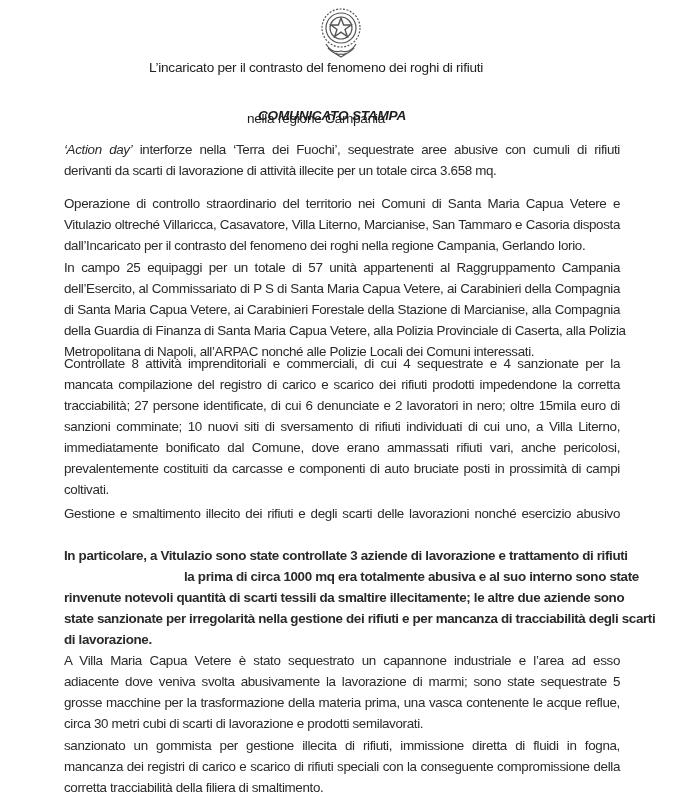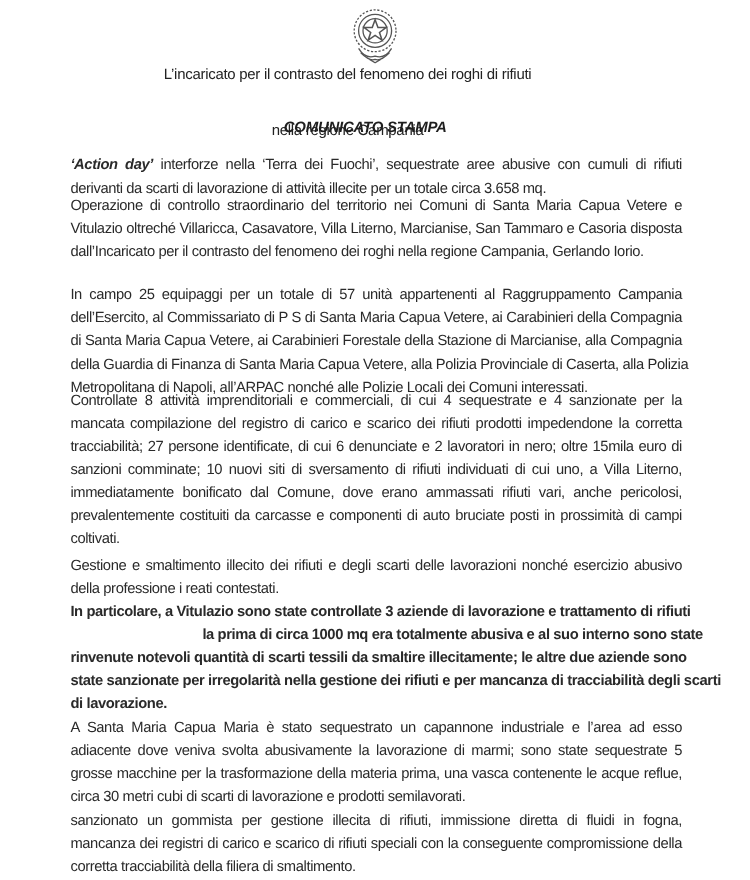--- a/index.html
+++ b/index.html
@@ -22,21 +22,21 @@
     font-size: 13.6px; font-weight: bold; font-style: italic; letter-spacing: -0.2px; color: #1e1e1e;
   }
   .para {
     position: absolute; left: 64px; width: 556px;
     font-size: 13.4px; line-height: 21px; letter-spacing: -0.35px;
     text-align: justify; text-align-last: left; color: #2a2a2a;
   }
   .para .line { display: block; white-space: nowrap; text-align: justify; text-align-last: justify; }
   .para .line.last { text-align-last: left; }
   .para .line.indent { padding-left: 120px; }
-  em { font-style: italic; font-weight: bold; }
+  em { font-style: italic; }
 </style>
 </head>
 <body>
 
 <svg class="emblem" viewBox="0 0 46 54">
   <g fill="none" stroke="#555" stroke-width="1.2">
     <circle cx="23" cy="24" r="19" stroke-dasharray="2 1.5"></circle>
     <circle cx="23" cy="24" r="15"></circle>
     <circle cx="23" cy="24" r="11"></circle>
     <polygon points="23,14 25.6,21 33,21 27,25.5 29.3,32.5 23,28.2 16.7,32.5 19,25.5 13,21 20.4,21" stroke-width="1.4"></polygon>
@@ -48,21 +48,21 @@
 
 <div class="header-line h1">L’incaricato per il contrasto del fenomeno dei roghi di rifiuti</div>
 <div class="header-line h2">nella regione Campania</div>
 <div class="title">COMUNICATO STAMPA</div>
 
 <div id="paras">
     <div class="para" style="top: 139px;">
       <span class="line"><em>‘Action day’</em><span> interforze nella ‘Terra dei Fuochi’, sequestrate aree abusive con cumuli di rifiuti</span></span>
       <span class="line last">derivanti da scarti di lavorazione di attività illecite per un totale circa 3.658 mq.</span>
     </div>
-    <div class="para" style="top: 176px;">
+    <div class="para" style="top: 193px;">
       <span class="line">Operazione di controllo straordinario del territorio nei Comuni di Santa Maria Capua Vetere e</span>
       <span class="line">Vitulazio oltreché Villaricca, Casavatore, Villa Literno, Marcianise, San Tammaro e  Casoria disposta</span>
       <span class="line last">dall’Incaricato per il contrasto del fenomeno dei roghi nella regione Campania, Gerlando Iorio.</span>
     </div>
     <div class="para" style="top: 257px;">
       <span class="line">In campo 25 equipaggi per un totale di  57 unità appartenenti al Raggruppamento Campania</span>
       <span class="line">dell’Esercito, al Commissariato di P S  di Santa Maria Capua Vetere, ai Carabinieri della Compagnia</span>
       <span class="line">di Santa Maria Capua Vetere, ai Carabinieri Forestale della Stazione di Marcianise, alla Compagnia</span>
       <span class="line">della Guardia di Finanza di Santa Maria Capua Vetere, alla Polizia Provinciale di Caserta, alla Polizia</span>
       <span class="line last">Metropolitana di Napoli, all’ARPAC nonché alle Polizie Locali dei Comuni interessati.</span>
@@ -71,31 +71,30 @@
       <span class="line">Controllate 8 attività imprenditoriali e commerciali, di cui 4 sequestrate e 4 sanzionate per la</span>
       <span class="line">mancata compilazione del registro di carico e scarico dei rifiuti prodotti impedendone la corretta</span>
       <span class="line">tracciabilità; 27 persone identificate, di cui 6 denunciate e 2 lavoratori in nero; oltre 15mila euro di</span>
       <span class="line">sanzioni comminate; 10 nuovi siti di sversamento di rifiuti individuati di cui uno, a Villa Literno,</span>
       <span class="line">immediatamente bonificato dal Comune, dove erano ammassati rifiuti vari, anche pericolosi,</span>
       <span class="line">prevalentemente costituiti da carcasse e componenti di auto bruciate posti in prossimità di campi</span>
       <span class="line last">coltivati.</span>
     </div>
     <div class="para" style="top: 503px;">
       <span class="line">Gestione e smaltimento illecito dei rifiuti e degli scarti delle lavorazioni nonché esercizio abusivo</span>
-      <span class="line last">della professione i reati contestati.</span>
     </div>
     <div class="para" style="top: 545px; font-weight: bold;">
       <span class="line">In particolare, a Vitulazio sono state controllate 3 aziende di lavorazione e trattamento di rifiuti</span>
       <span class="line indent">la prima di circa 1000 mq era totalmente abusiva e al suo interno sono state</span>
       <span class="line">rinvenute notevoli quantità di scarti tessili da smaltire illecitamente; le altre due aziende sono</span>
       <span class="line">state sanzionate per irregolarità nella gestione dei rifiuti e per mancanza di tracciabilità degli scarti</span>
       <span class="line last">di lavorazione.</span>
     </div>
     <div class="para" style="top: 650px;">
-      <span class="line">A Santa Maria Capua Maria è stato sequestrato un capannone industriale e l’area ad esso</span>
+      <span class="line">A Villa Maria Capua Vetere è stato sequestrato un capannone industriale e l’area ad esso</span>
       <span class="line">adiacente dove veniva svolta abusivamente la lavorazione di marmi; sono state sequestrate 5</span>
       <span class="line">grosse macchine per la trasformazione della materia prima, una vasca contenente le acque reflue,</span>
       <span class="line last">circa 30 metri cubi di scarti di lavorazione e prodotti semilavorati.</span>
     </div>
     <div class="para" style="top: 735px;">
       <span class="line">sanzionato un gommista per gestione illecita di rifiuti, immissione diretta di fluidi in fogna,</span>
       <span class="line">mancanza dei registri di carico e scarico di rifiuti speciali con la conseguente compromissione della</span>
       <span class="line last">corretta tracciabilità della filiera di smaltimento.</span>
     </div>
   </div>

